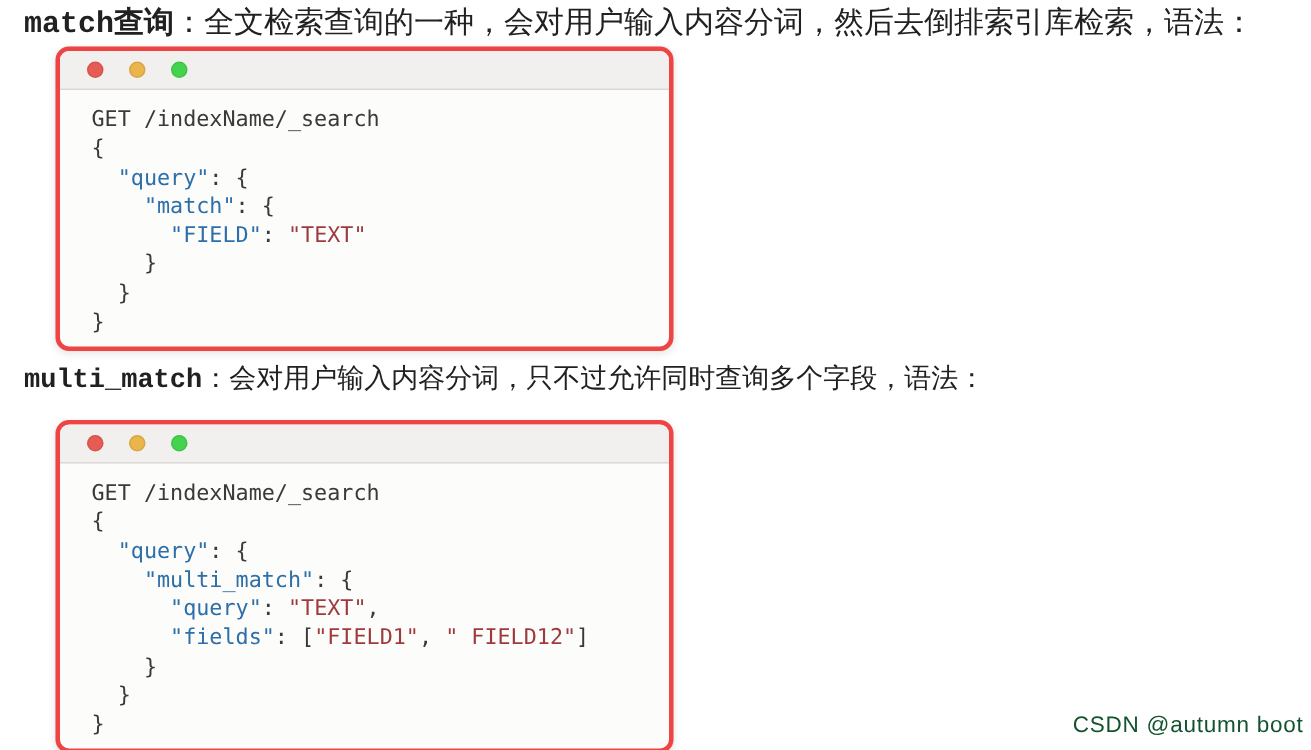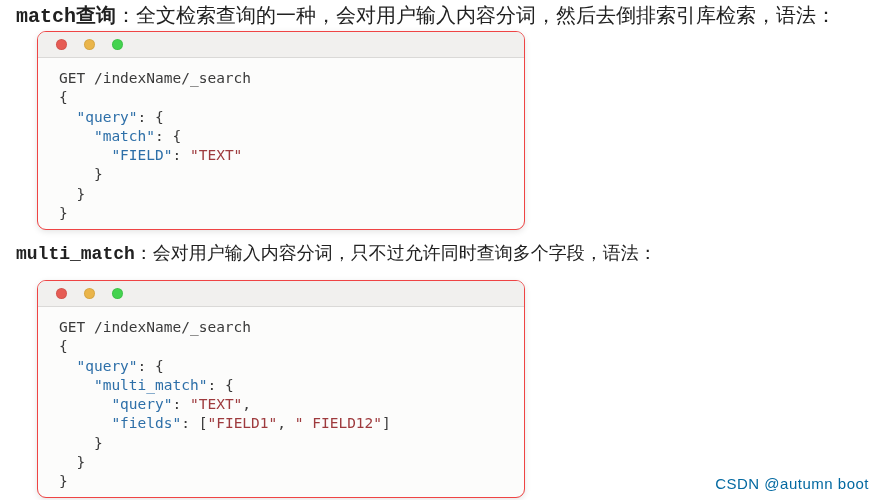--- a/index.html
+++ b/index.html
@@ -10,23 +10,23 @@
   }
   .heading {
     position:absolute; left:14px; margin:2px;
     color:#212121; line-height:26px; white-space:nowrap;font-family:Liberation Mono, monospace;
   }
   .heading-1 { top:2px;  font-size:20px; }
   .heading-2 { top:239px; font-size:18px; }
   .heading .term { font-weight:bold; }
 
   .window {
-    position:absolute; left:37px; width:488px;
+    position:absolute; left:37px; width:412px;
     background:var(--window-bg,#fcfcfb);
-    border:1px solid #ef4444; border-radius:9px;
+    border:3px solid #ef4444; border-radius:9px;
     box-shadow:0 2px 6px rgba(0,0,0,0.10), 0 0 1px rgba(0,0,0,0.06);
     overflow:hidden; box-sizing:border-box;
   }
   .window-1 { top:31px; }
   .window-2 { top:280px; }
 
   .titlebar {
     height:25px; background:var(--titlebar-bg,#f1f0ee);
     border-bottom:1px solid #dad9d7;
     display:flex; align-items:center; padding-left:18px; gap:17px;
@@ -42,21 +42,21 @@
     font-family:"DejaVu Sans Mono", monospace;
     font-size:14.5px; line-height:19.25px;
     color:var(--token-plain,#3a3a3a);
     white-space:pre;
   }
   .tok-key { color:var(--token-key,#2d6fa8); }
   .tok-str { color:var(--token-string,#9e3a3d); }
 
   .watermark {
     position:absolute; right:5px; top:475px;
-    font-size:15px; color:#0369a1; letter-spacing:0.5px;
+    font-size:15px; color:#14532d; letter-spacing:0.5px;
   }
 </style>
 </head>
 <body>
 
 <div class="page">
 
   <p class="heading heading-1"><span class="term">match查询</span><span>：全文检索查询的一种，会对用户输入内容分词，然后去倒排索引库检索，语法：</span></p>
 
   <section class="window window-1">

